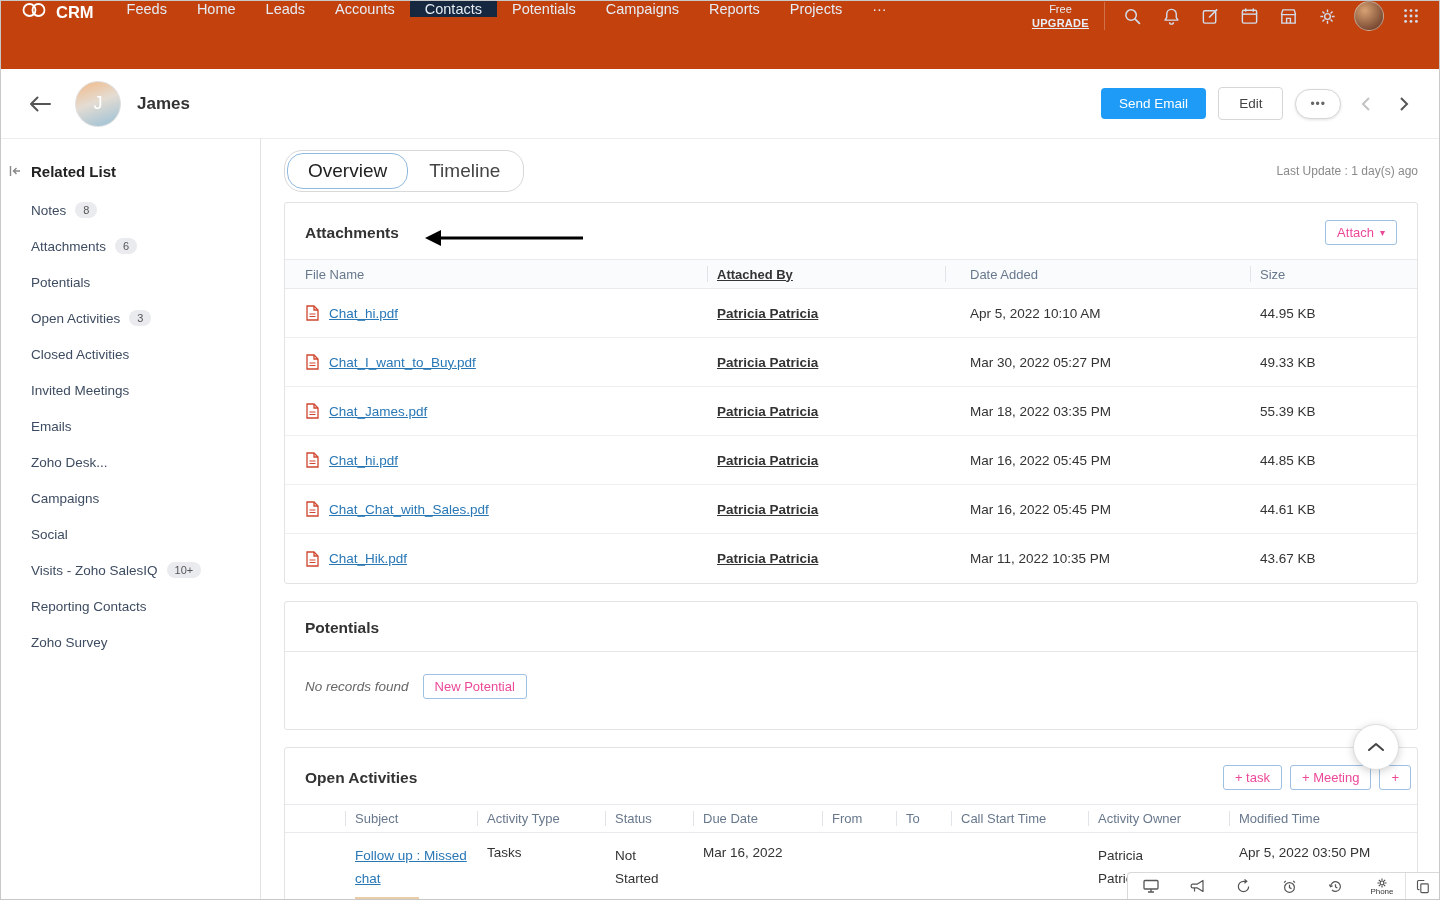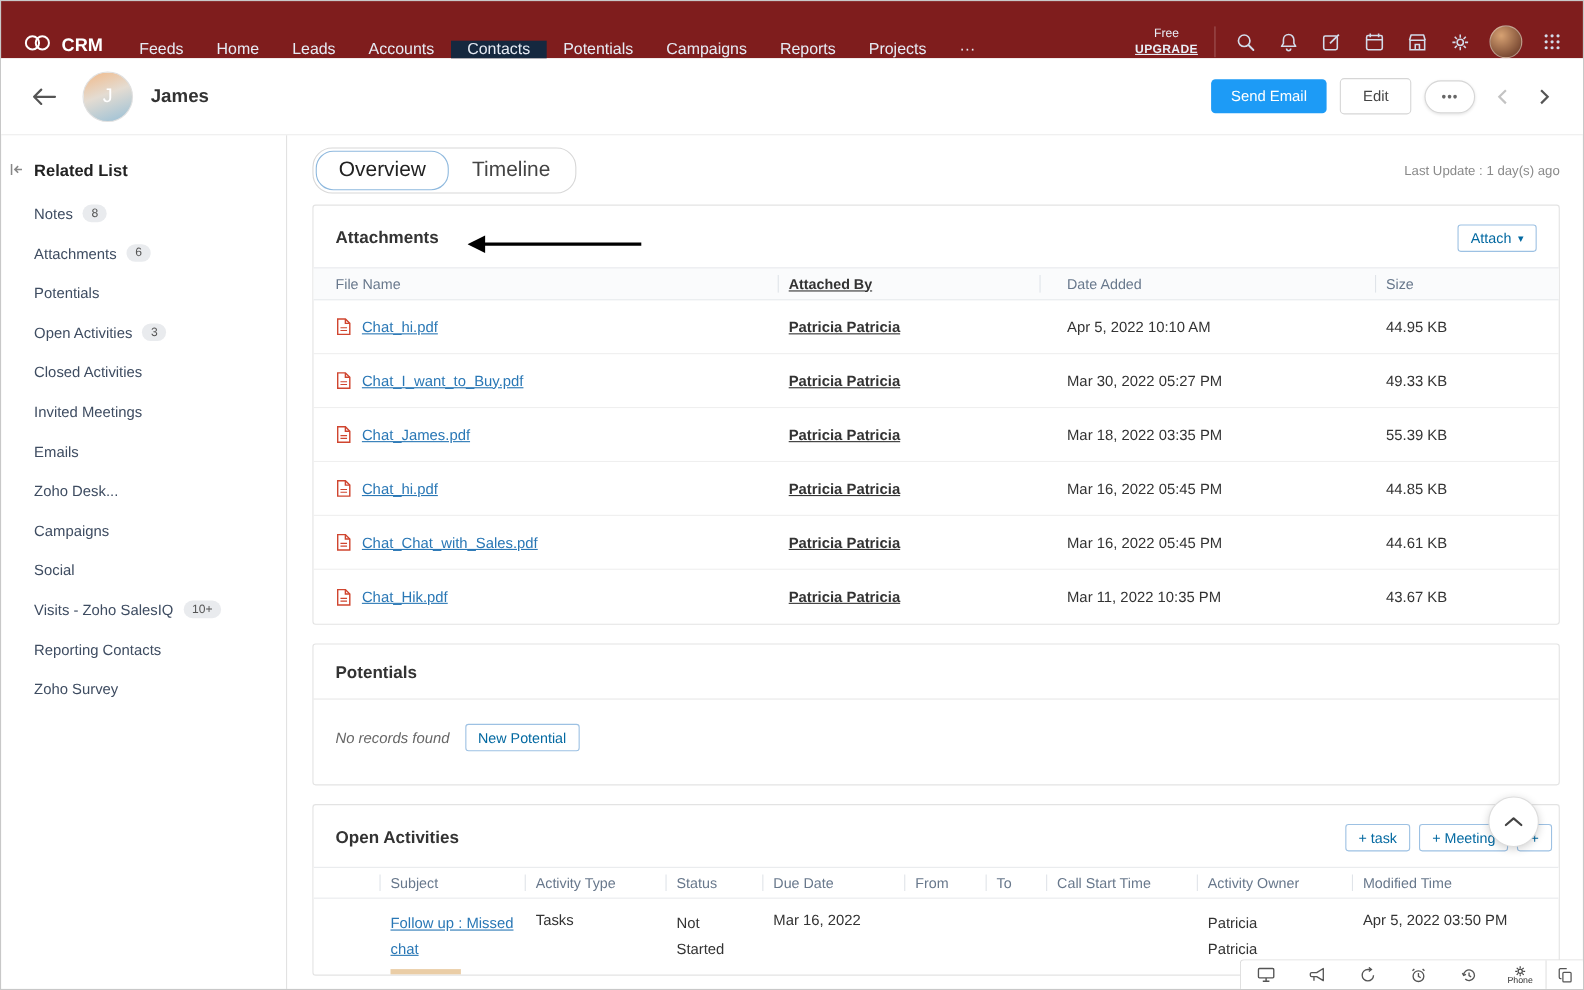--- a/index.html
+++ b/index.html
@@ -1,21 +1,21 @@
 <!DOCTYPE html>
 <html><head>
 <meta charset="utf-8">
 <style>
   * { box-sizing: border-box; margin: 0; padding: 0; }
   html,body { width:1440px; height:900px; }
   body { font-family:"Liberation Sans", sans-serif; background:#fff; overflow:hidden; }
   .page { position:relative; width:1440px; height:900px; border:1px solid #c8c8c8; background:#fff; overflow:hidden; }
 
   
-  .topnav { height:52px; background:#7f1d1d; display:flex; align-items:flex-end; color:#e9eef6; }
+  .topnav { height:68px; background:#c2410c; display:flex; align-items:flex-start; color:#e9eef6; }
   .brand { display:flex; align-items:center; gap:9px; padding:0 18px 0 20px; font-weight:bold; font-size:16.5px; color:#fff; }
   .nav-items { display:flex; align-items:stretch; }
   .nav-item { display:flex; align-items:center; padding:0 15px; font-size:14.5px; color:#e6ebf4; cursor:pointer; white-space:nowrap; }
   .nav-item.active { background:#15283f; }
   .nav-right { margin-left:auto; display:flex; align-items:center; gap:15px; padding-right:16px; }
   .free-upg { text-align:center; font-size:11px; line-height:1.3; cursor:pointer; }
   .free-upg .upg { font-weight:bold; text-decoration:underline; letter-spacing:.3px; display:block; }
   .vdiv { width:1px; height:28px; background:rgba(255,255,255,.25); }
   .nav-icon { width:24px; height:24px; display:flex; align-items:center; justify-content:center; color:#d3dcea; cursor:pointer; }
   .nav-avatar { width:30px; height:30px; border-radius:50%; background:radial-gradient(circle at 35% 30%, #d7a273, #7a4a33 75%); border:1px solid rgba(255,255,255,.4); cursor:pointer; }
@@ -48,21 +48,21 @@
   .tabs-row { display:flex; align-items:center; justify-content:space-between; margin-bottom:10px; }
   .pill-group { border:1px solid #d8d8d8; border-radius:18px; display:inline-flex; padding:2px; background:#fff; }
   .pill-tab { padding:6px 20px; font-size:19px; color:#444; border-radius:16px; border:1px solid transparent; cursor:pointer; }
   .pill-tab.active { border-color:#8fb9de; color:#222; }
   .last-update { font-size:12px; color:#8a8a8a; }
 
   
   .card { border:1px solid #e3e3e3; border-radius:3px; background:#fff; margin-bottom:17px; position:relative; }
   .card-head { display:flex; justify-content:space-between; align-items:center; padding:17px 20px 14px; }
   .card-title { font-size:15.5px; font-weight:bold; color:#333; }
-  .btn-outline { border:1px solid #9dc1e3; color:#0369a1; background:#fff; border-radius:3px; font-size:13px;
+  .btn-outline { border:1px solid #9dc1e3; color:#ec4899; background:#fff; border-radius:3px; font-size:13px;
     padding:4px 11px; display:inline-flex; gap:6px; align-items:center; cursor:pointer; font-family:inherit; white-space:nowrap; }
   .caret { font-size:10px; }
 
   
   .annot-arrow { position:absolute; left:140px; top:25px; z-index:5; pointer-events:none; }
 
   
   .thead { display:flex; background:#fafbfc; border-top:1px solid #e8eaed; border-bottom:1px solid #e8eaed; height:30px; align-items:center; font-size:13px; color:#68788c; }
   .th { padding:0 10px; position:relative; height:100%; display:flex; align-items:center; }
   .th + .th::before { content:""; position:absolute; left:0; top:6px; bottom:6px; width:1px; background:#e0e4e9; }

